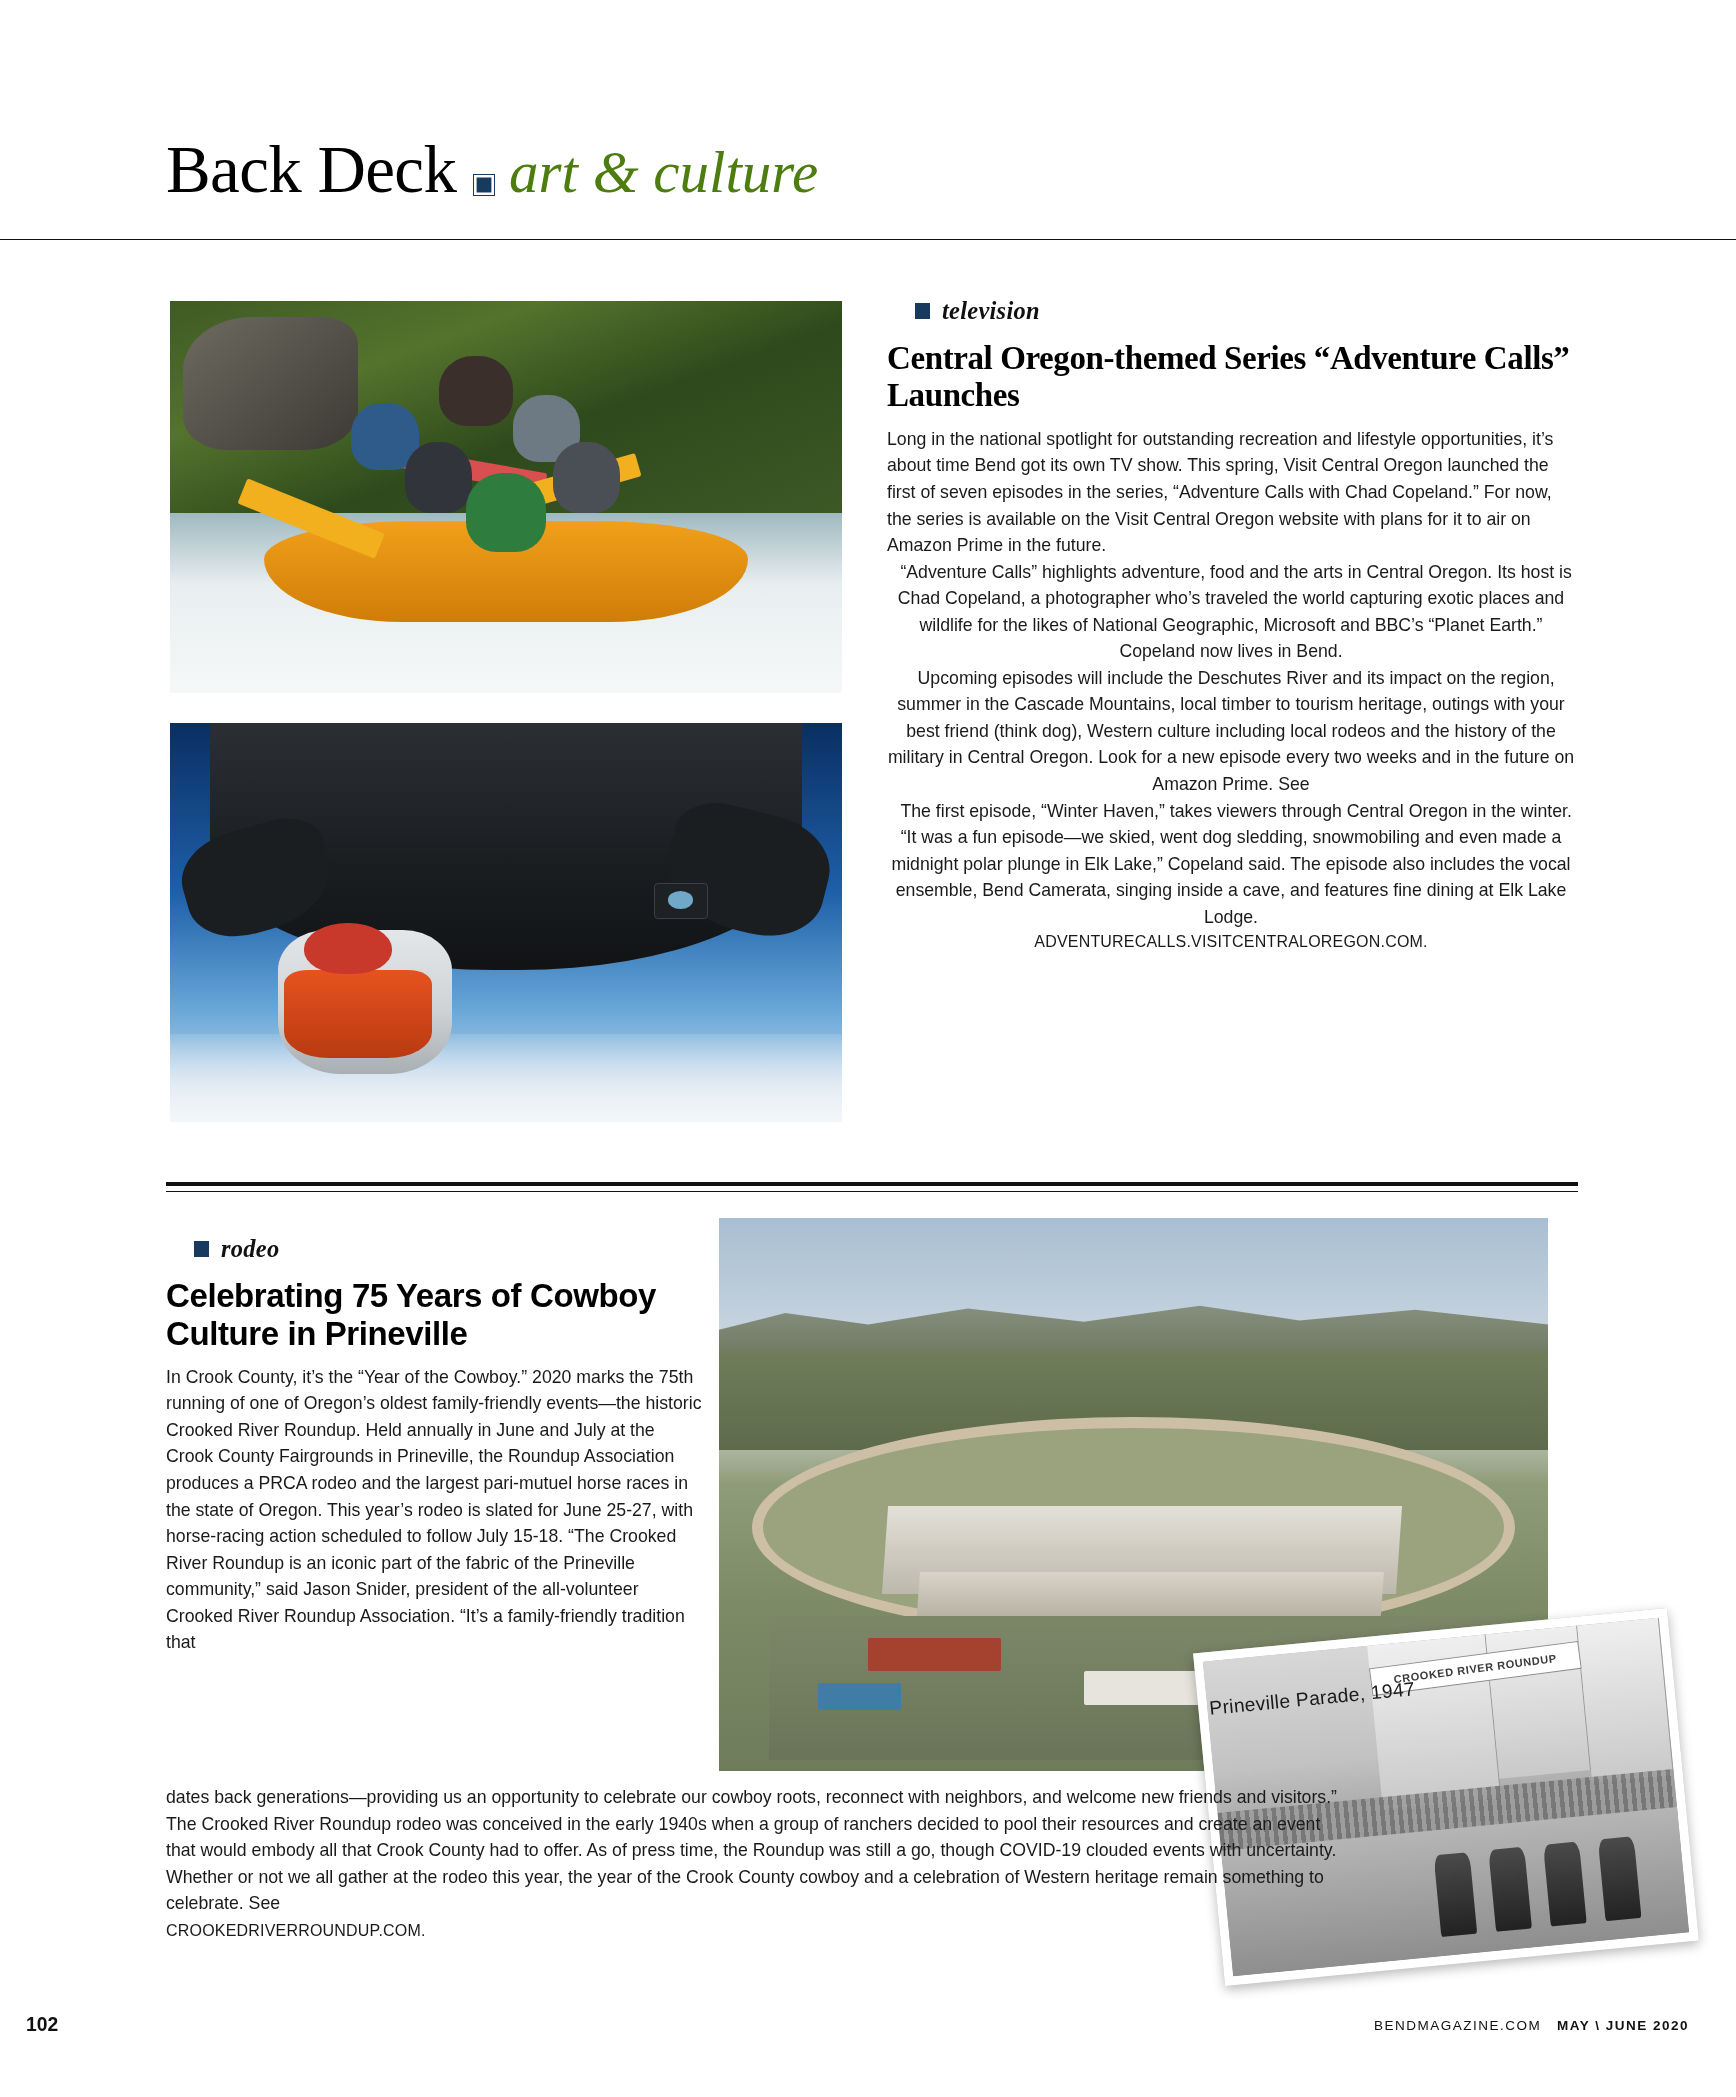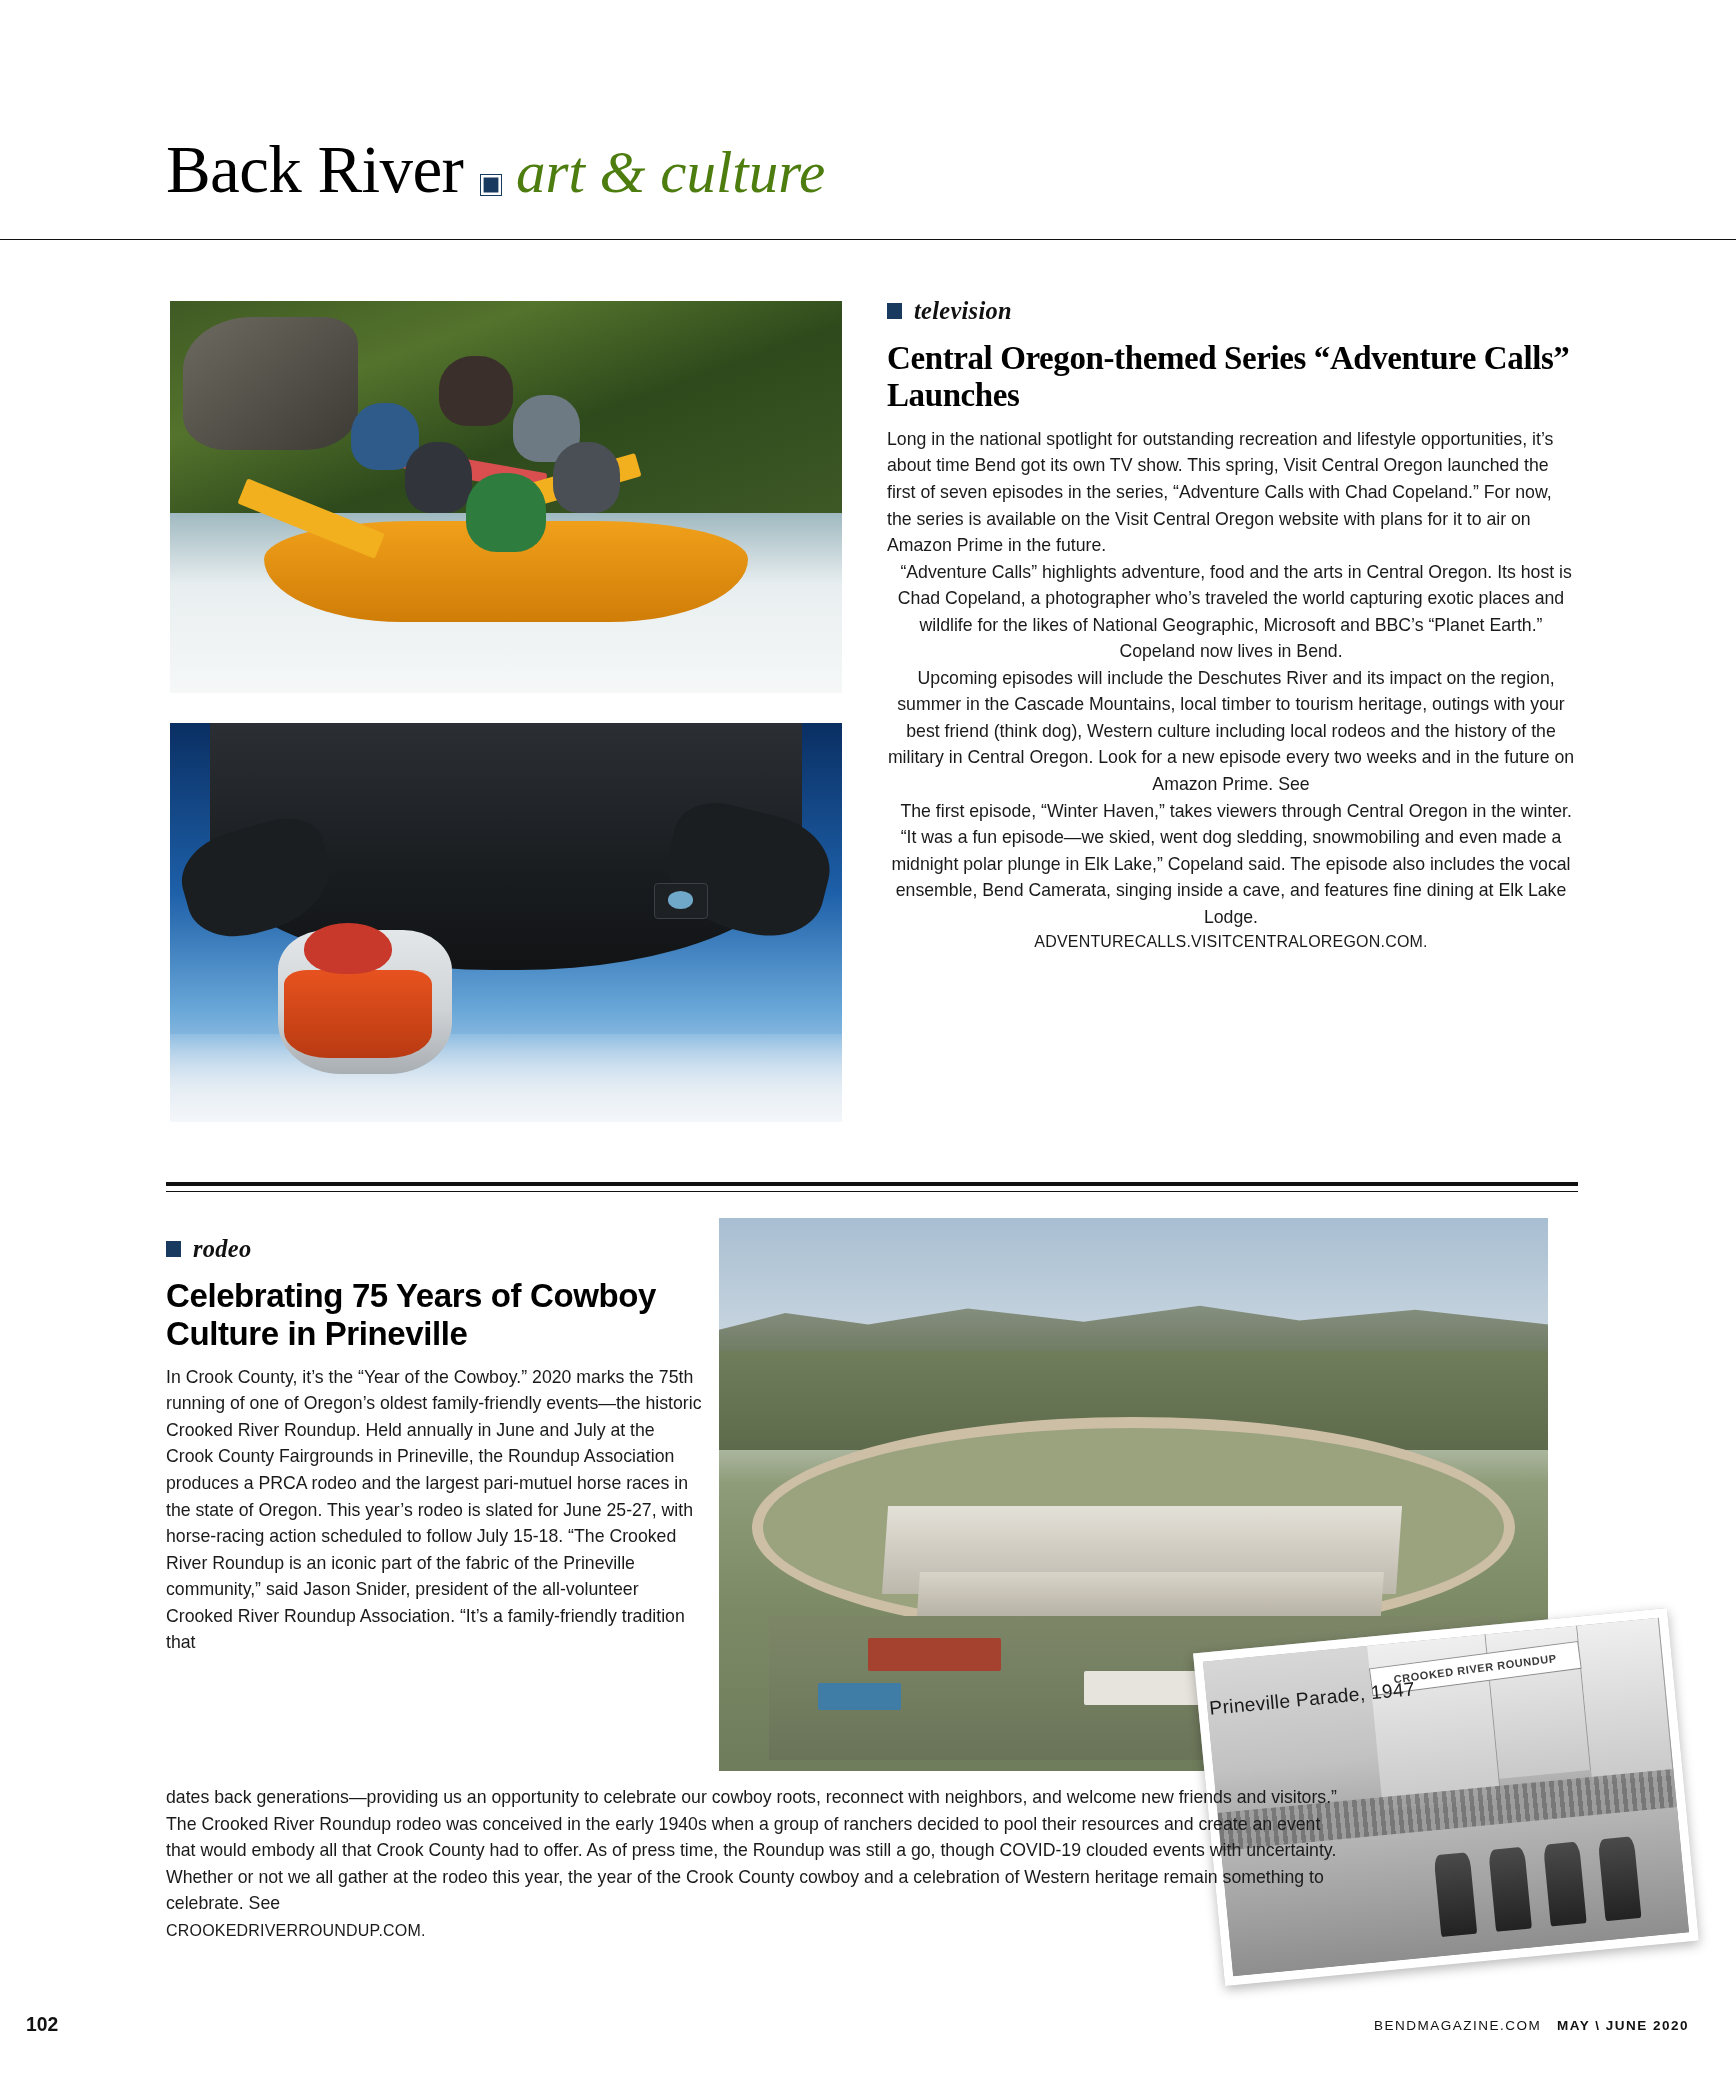--- a/index.html
+++ b/index.html
@@ -236,21 +236,21 @@
     transform: rotate(-5.5deg);
     font-family: "Liberation Sans", sans-serif;
     font-size: 19.3px;
     color: #1a1a1a;
     letter-spacing: 0.3px;
     z-index: 6;
     background: rgba(255,255,255,0.0);
   }
 
   
-  .kicker { display: flex; align-items: center; gap: 11.6px; }
+  .kicker { display: flex; align-items: center; gap: 11.6px; margin-left: 28px; }
   .kicker-square {
     width: 15.4px; height: 15.4px; background: #173a5e;
   }
   .kicker-text {
     font-family: "Liberation Serif", serif;
     font-style: italic;
     font-weight: bold;
     font-size: 24.4px;
     letter-spacing: 0.3px;
     color: #111;
@@ -325,21 +325,21 @@
     font-family: "Liberation Sans", sans-serif;
     font-size: 13.5px; letter-spacing: 1.5px; color: #111;
     white-space: nowrap;
   }
   .footer-right .bold { font-weight: bold; }
 </style>
 </head>
 <body>
 
 <div class="masthead">
-  <div class="masthead-title">Back River</div>
+  <div class="masthead-title">Back Deck</div>
   <div class="masthead-square"></div>
   <div class="masthead-sub">art &amp; culture</div>
 </div>
 <div class="masthead-rule"></div>
 
 <div class="photo" id="photo-rafting">
   <div class="trees"></div>
   <div class="rock"></div>
   <div class="water"></div>
   <div class="raft"></div>

